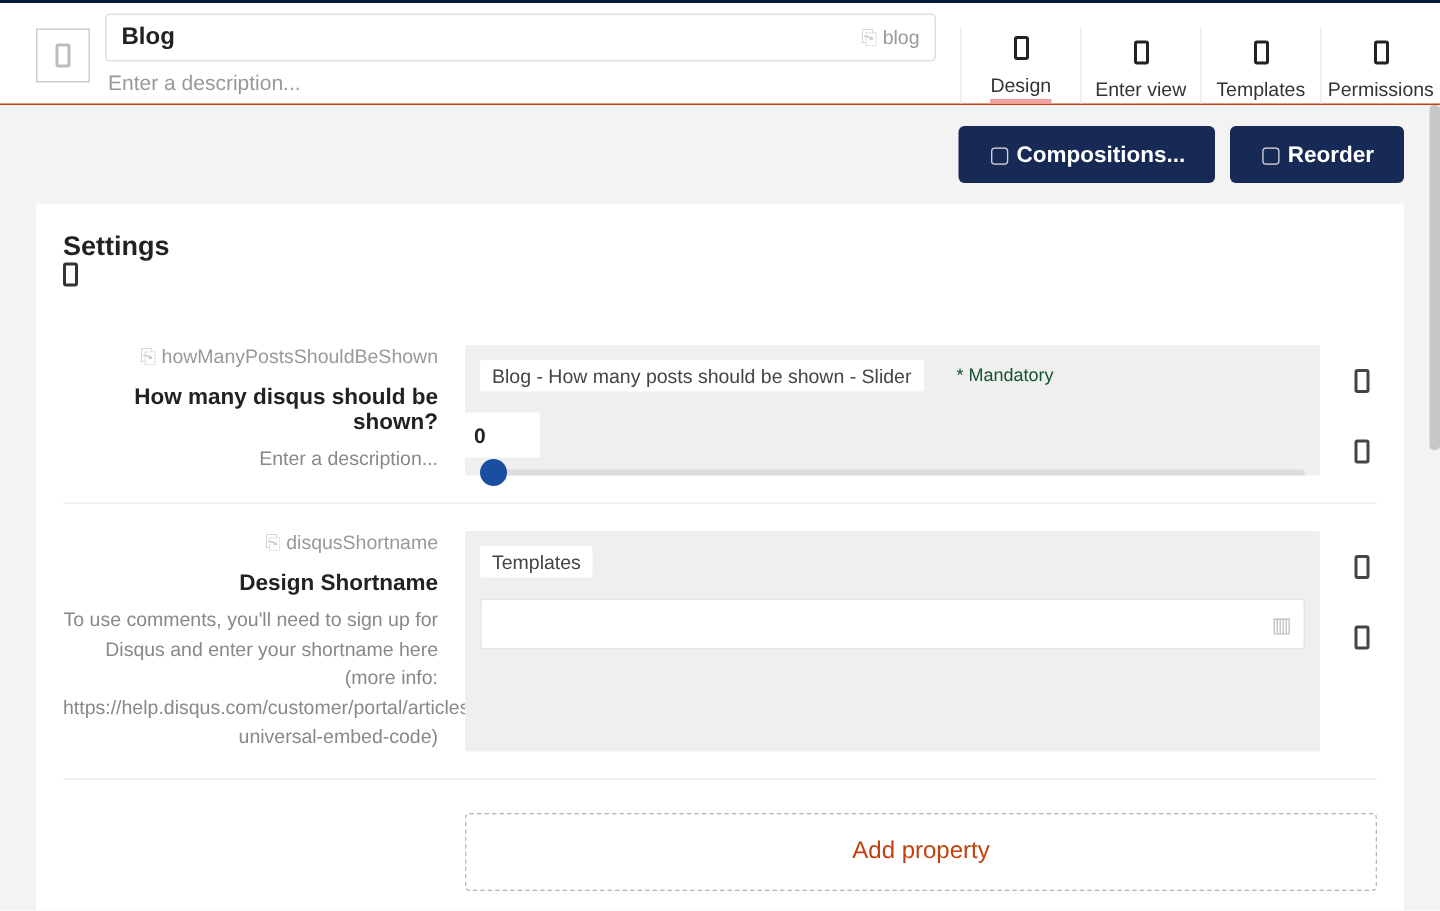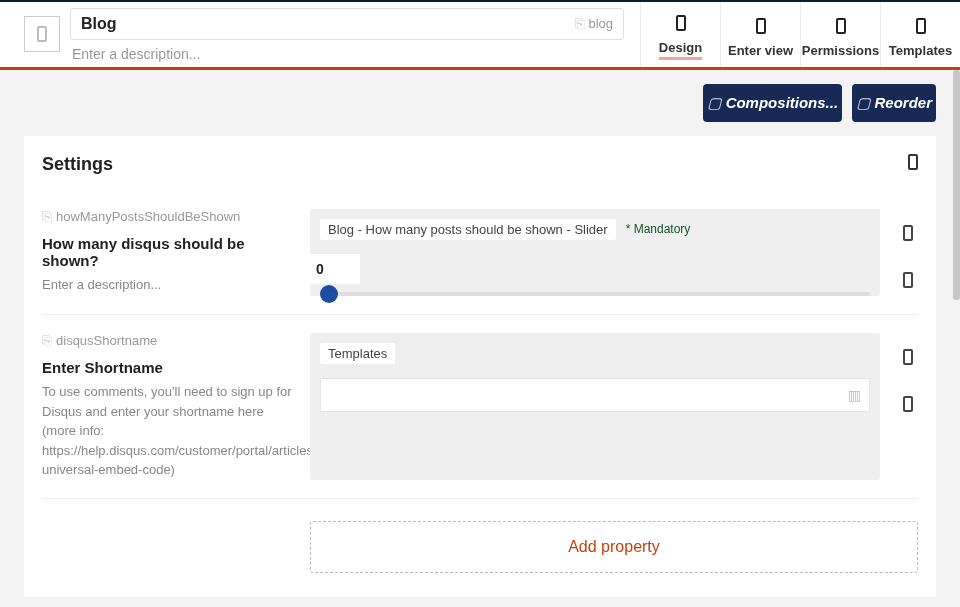--- a/index.html
+++ b/index.html
@@ -8,23 +8,24 @@
     font-size: 14px;
     background: #f3f3f3;
     color: #222;
     width: 960px;
     height: 607px;
     overflow: hidden;
   }
   .topbar {
     display: flex;
     background: #fff;
-    border-bottom: 3px solid #c2410c;
+    border-bottom: 1px solid #c2410c;
     border-top: 2px solid #0a1b3d;
     height: 70px;
+    align-items: flex-end;
   }
   .icon-square {
     width: 36px;
     height: 36px;
     border: 1px solid #ccc;
     display: flex;
     align-items: center;
     justify-content: center;
     margin: 14px 10px 14px 24px;
     color: #bbb;
@@ -81,72 +82,73 @@
   .nav-tab:first-child { border-left: 1px solid #eee; }
   .nav-tab.active .tab-label {
     border-bottom: 3px solid #f5a3a0;
     padding-bottom: 2px;
   }
   .tab-icon {
     font-size: 18px;
     color: #222;
     margin-bottom: 4px;
   }
-  .tab-label { font-size: 13px; font-weight: bold; }
+  .tab-label { font-size: 13px; }
 
   .toolbar-row {
     display: flex;
     justify-content: flex-end;
     padding: 14px 24px 14px 0;
     gap: 10px;
   }
   .btn-dark {
     background: #162a55;
     color: #fff;
     border: none;
     border-radius: 4px;
-    padding: 10px 4px;
+    padding: 10px 20px;
     font-size: 15px;
     font-weight: bold;
     cursor: pointer;
-    font-style: italic;
   }
   .btn-dark::before {
     content: "▢ ";
     font-weight: normal;
     opacity: .8;
   }
 
   .panel {
     background: #fff;
     margin: 0 24px 24px 24px;
     border-radius: 2px;
     padding: 0 18px 24px 18px;
   }
   .panel-header {
     display: flex;
     align-items: flex-start;
     padding: 18px 0 16px 0;
+    flex-direction: column;
   }
   .panel-title {
     font-size: 18px;
     font-weight: bold;
     flex: 1;
   }
   .panel-action-icon {
     font-size: 16px;
     color: #333;
     cursor: pointer;
   }
 
   .prop-row {
     display: flex;
     padding: 18px 0;
     border-bottom: 1px solid #eee;
     gap: 18px;
+    text-align: right;
   }
   .prop-left {
     width: 250px;
     flex-shrink: 0;
   }
   .prop-alias {
     color: #999;
     font-size: 13px;
     margin-bottom: 10px;
   }
@@ -166,21 +168,21 @@
   }
   .prop-main {
     flex: 1;
     background: #efefef;
     border-radius: 2px;
     padding: 10px;
     position: relative;
   }
   .chips {
     display: flex;
-    gap: 6px;
+    gap: 18px;
     margin-bottom: 14px;
     flex-wrap: wrap;
   }
   .chip {
     background: #fff;
     border-radius: 2px;
     padding: 3px 8px;
     font-size: 13px;
     color: #444;
   }
@@ -290,25 +292,25 @@
     <div class="nav-tab active">
       <span class="tab-icon"><span class="rect-icon"></span></span>
       <span class="tab-label">Design</span>
     </div>
     <div class="nav-tab">
       <span class="tab-icon"><span class="rect-icon"></span></span>
       <span class="tab-label">Enter view</span>
     </div>
     <div class="nav-tab">
       <span class="tab-icon"><span class="rect-icon"></span></span>
-      <span class="tab-label">Permissions</span>
+      <span class="tab-label">Templates</span>
     </div>
     <div class="nav-tab">
       <span class="tab-icon"><span class="rect-icon"></span></span>
-      <span class="tab-label">Templates</span>
+      <span class="tab-label">Permissions</span>
     </div>
   </div>
 </div>
 
 <div class="toolbar-row">
   <button class="btn-dark">Compositions...</button>
   <button class="btn-dark">Reorder</button>
 </div>
 
 <div class="panel">
@@ -335,21 +337,21 @@
     </div>
     <div class="prop-actions">
       <span class="prop-action"><span class="rect-icon"></span></span>
       <span class="prop-action"><span class="rect-icon"></span></span>
     </div>
   </div>
 
   <div class="prop-row">
     <div class="prop-left">
       <div class="prop-alias">disqusShortname</div>
-      <div class="prop-label">Enter Shortname</div>
+      <div class="prop-label">Design Shortname</div>
       <div class="prop-desc">To use comments, you'll need to sign up for Disqus and enter your shortname here (more info: https://help.disqus.com/customer/portal/articles/472097-universal-embed-code)</div>
     </div>
     <div class="prop-main">
       <div class="chips">
         <span class="chip">Templates</span>
       </div>
       <div class="textstring-input">
         <span>▥</span>
       </div>
     </div>

